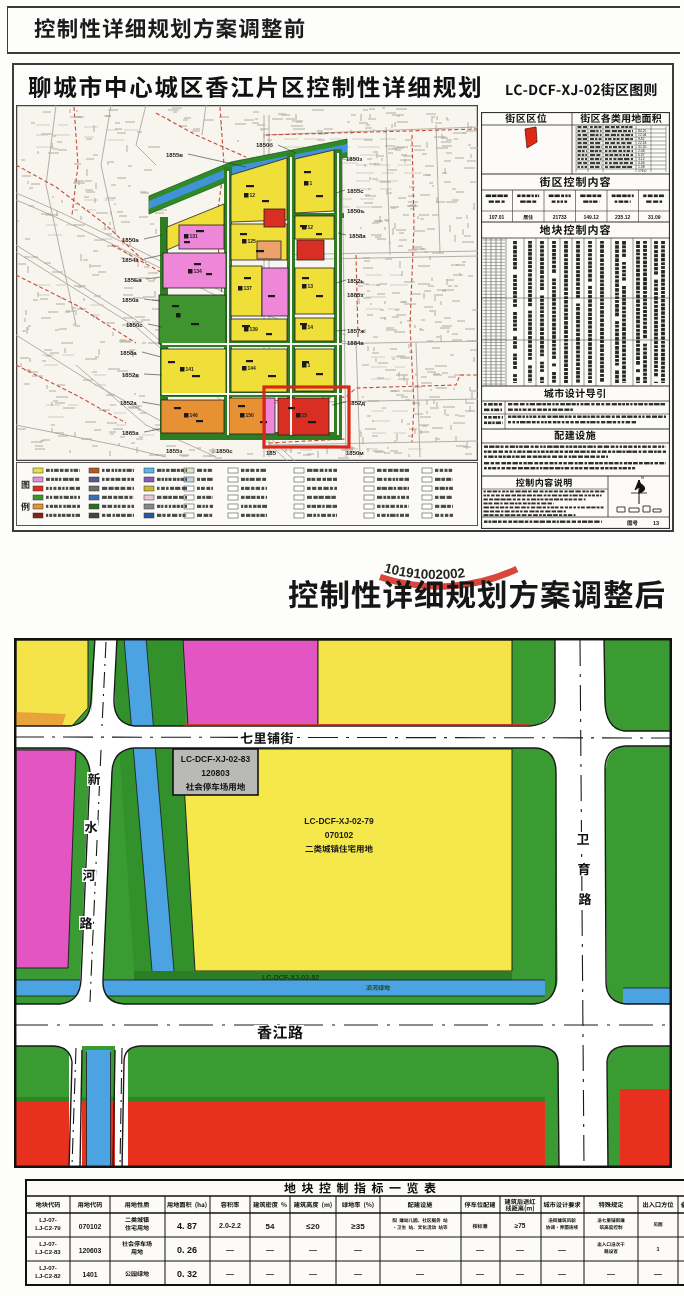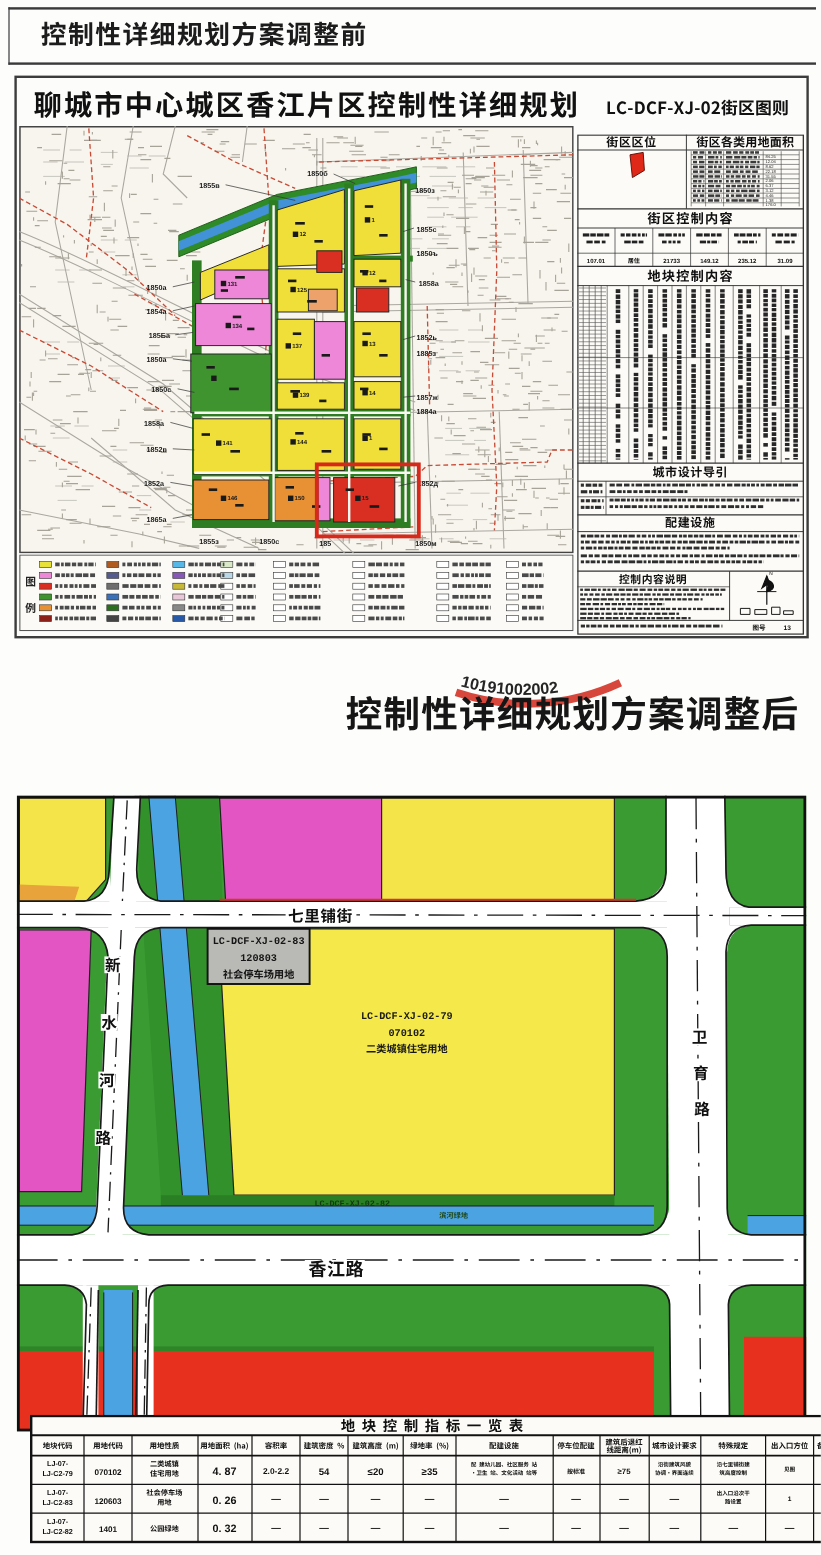--- a/index.html
+++ b/index.html
@@ -2042,21 +2042,21 @@
         <use href="#g6" transform="translate(477.0,71.0) scale(0.0305)"></use>
         <use href="#g7" transform="translate(508.5,71.0) scale(0.0305)"></use>
         <use href="#g8" transform="translate(540.0,71.0) scale(0.0305)"></use>
         <use href="#g9" transform="translate(571.5,71.0) scale(0.0305)"></use>
         <use href="#g10" transform="translate(603.0,71.0) scale(0.0305)"></use>
         <use href="#g33" transform="translate(634.5,71.0) scale(0.0305)"></use>
       </g>
   </svg>
 </div>
 
-<div id="botmap" class="abs" style="left:14px; top:663px;font-family:Liberation Mono, monospace;">
+<div id="botmap" class="abs" style="left:14px; top:638px;">
 <svg width="658" height="530" viewBox="0 0 658 530">
 
   <rect x="0" y="0" width="658" height="530" fill="#3b9b33"></rect>
 
   <polygon points="98,0 168,0 181,333 120,333" fill="#33912c"></polygon>
 
   <polygon points="2,2 74,2 74,70 58,88 2,88" fill="#f4e44a" stroke="#222" stroke-width="1"></polygon>
       <polygon points="2,74 52,76 48,88 2,88" fill="#e8a43a"></polygon>
   <polygon points="2,112 62,112 54,330 2,330" fill="#e455c4" stroke="#222" stroke-width="1"></polygon>
   <polygon points="169,2 304,2 304,88 174,88" fill="#e455c4" stroke="#222" stroke-width="1"></polygon>

